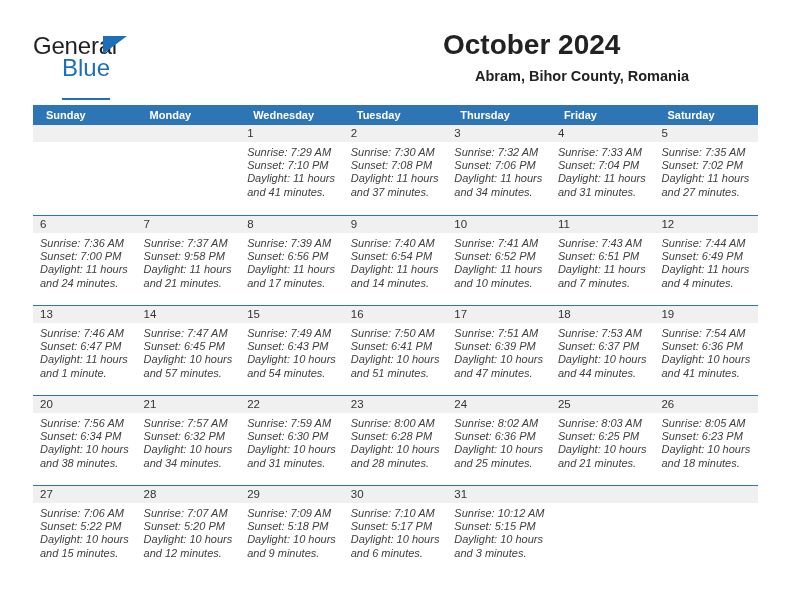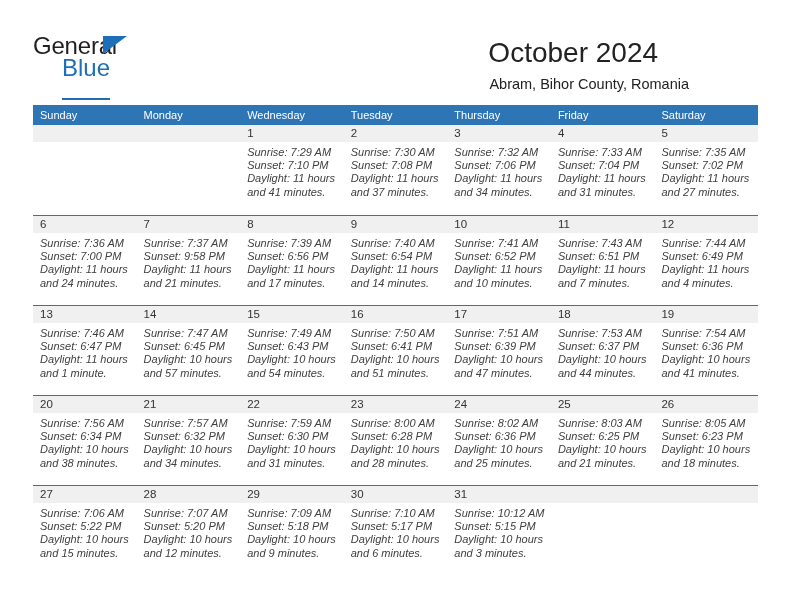--- a/index.html
+++ b/index.html
@@ -64,22 +64,23 @@
     font-size: 24px;
     color: #1d70b8;
     border-bottom: 2.5px solid #1d70b8;
     padding-bottom: 16px;
     line-height: 1.15;
   }
 
   .titles {
     position: absolute;
     right: 0;
-    top: 8px;
-    text-align: center;
+    top: 0;
+    text-align: left;
+    font-weight: bold;
   }
   .month-title {
     font-size: 28px;
     color: #222222;
     line-height: 1.2;
     white-space: nowrap;
   }
   .location-title {
     margin-top: 6px;
     font-size: 14.5px;
@@ -105,23 +106,24 @@
   .dow-row {
     background: #2e75b6;
     height: 20px;
   }
   .dow-cell {
     flex: 1 1 0;
     min-width: 0;
     color: #ffffff;
     font-size: 11px;
     line-height: 20px;
-    padding-left: 7px;
+    padding-left: 13px;
     white-space: nowrap;
     overflow: hidden;
+    font-weight: bold;
   }
 
   .week {
     border-top: 1.3px solid #2e75b6;
     height: 90px;
   }
   .week.first { border-top: none; }
 
   .day-cell {
     flex: 1 1 0;

